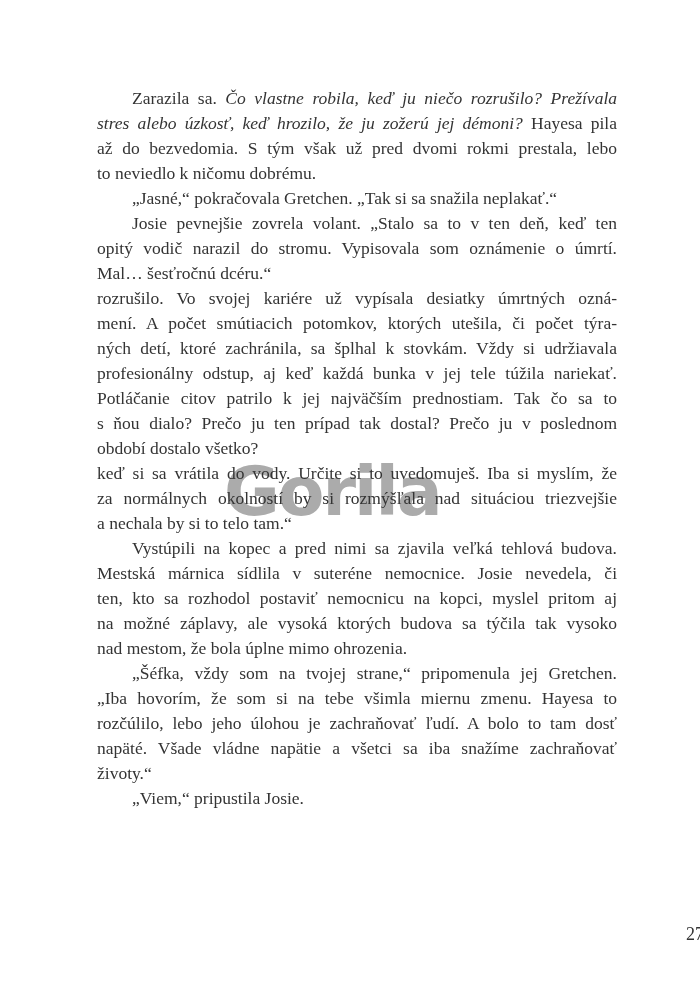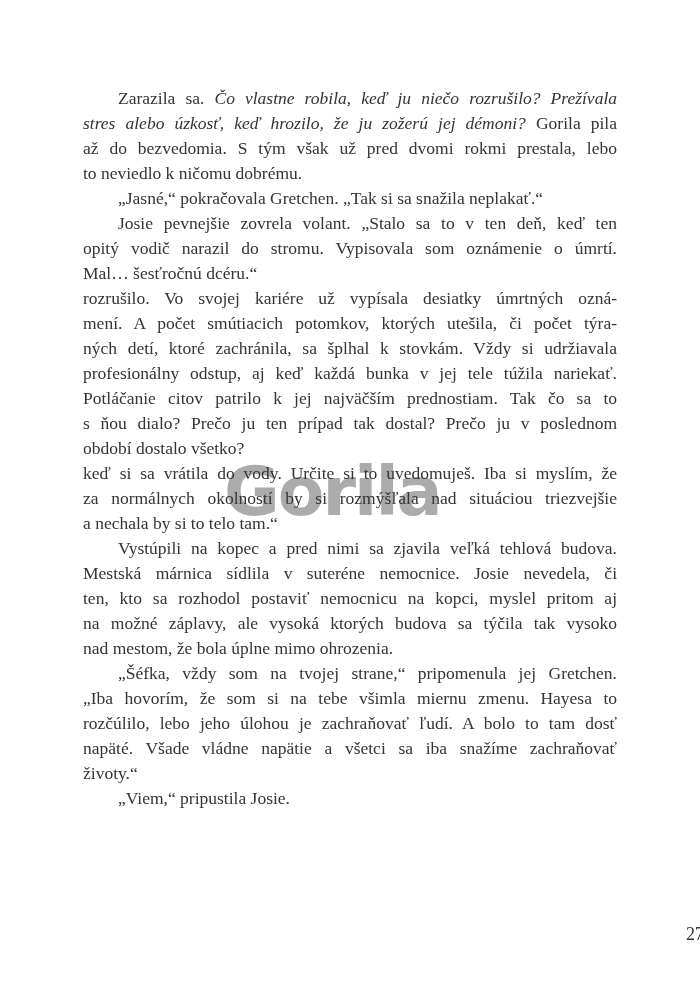--- a/index.html
+++ b/index.html
@@ -41,20 +41,21 @@
     top: 86px;
     width: 534px;
     z-index: 2;
     color: var(--txt, #343434);
     font-size: 17.5px;
     line-height: 25px;
   }
   .line {
     height: 25px;
     text-align: left;
+    margin-left: 14px;
   }
   .line.justify {
     text-align: justify;
     text-align-last: justify;
   }
   .line.indent {
     padding-left: 35px;
   }
   .seg-italic {
     font-style: italic;
@@ -71,21 +72,21 @@
   }
 </style>
 </head>
 <body style="--bg: #ffffff; --txt: #343434; --wm: #ababab;">
 
 <div class="page">
   <div class="watermark">Gorila</div>
 
   <div class="text-block" id="text-block">
       <div class="line indent justify"><span class="seg-normal">Zarazila sa. </span><span class="seg-italic">Čo vlastne robila, keď ju niečo rozrušilo? Prežívala</span></div>
-      <div class="line justify"><span class="seg-italic">stres alebo úzkosť, keď hrozilo, že ju zožerú jej démoni?</span><span class="seg-normal"> Gorila pila</span></div>
+      <div class="line justify"><span class="seg-italic">stres alebo úzkosť, keď hrozilo, že ju zožerú jej démoni?</span><span class="seg-normal"> Hayesa pila</span></div>
       <div class="line justify"><span class="seg-normal">až do bezvedomia. S tým však už pred dvomi rokmi prestala, lebo</span></div>
       <div class="line"><span class="seg-normal">to neviedlo k ničomu dobrému.</span></div>
       <div class="line indent"><span class="seg-normal">„Jasné,“ pokračovala Gretchen. „Tak si sa snažila neplakať.“</span></div>
       <div class="line indent justify"><span class="seg-normal">Josie pevnejšie zovrela volant. „Stalo sa to v ten deň, keď ten</span></div>
       <div class="line justify"><span class="seg-normal">opitý vodič narazil do stromu. Vypisovala som oznámenie o úmrtí.</span></div>
       <div class="line"><span class="seg-normal">Mal… šesťročnú dcéru.“</span></div>
       <div class="line justify"><span class="seg-normal">rozrušilo. Vo svojej kariére už vypísala desiatky úmrtných ozná-</span></div>
       <div class="line justify"><span class="seg-normal">mení. A počet smútiacich potomkov, ktorých utešila, či počet týra-</span></div>
       <div class="line justify"><span class="seg-normal">ných detí, ktoré zachránila, sa šplhal k stovkám. Vždy si udržiavala</span></div>
       <div class="line justify"><span class="seg-normal">profesionálny odstup, aj keď každá bunka v jej tele túžila nariekať.</span></div>

